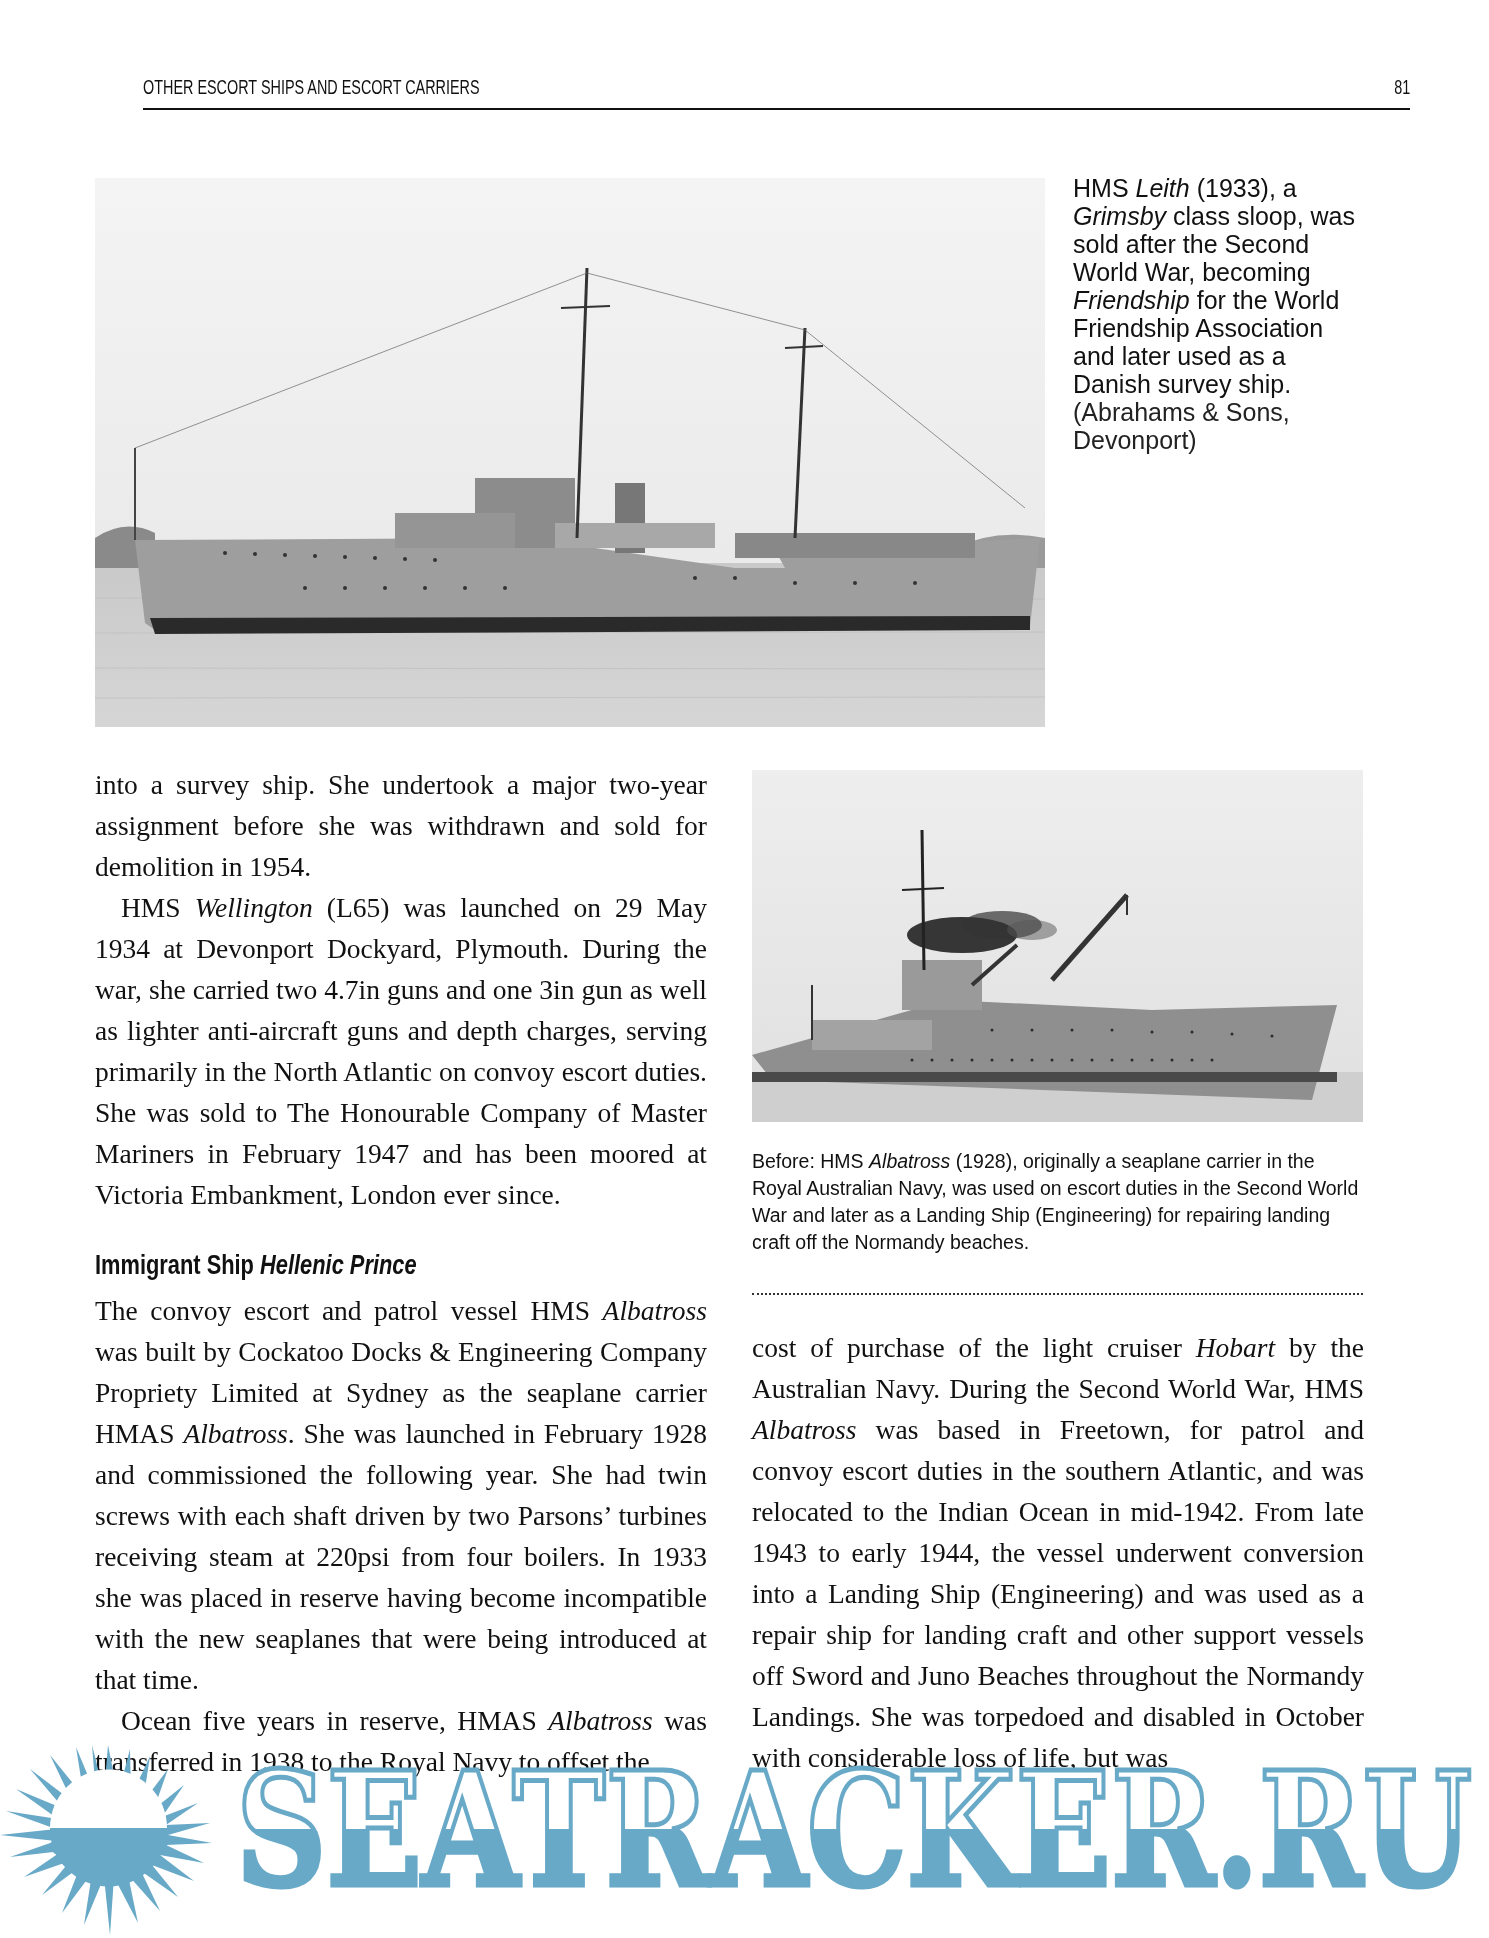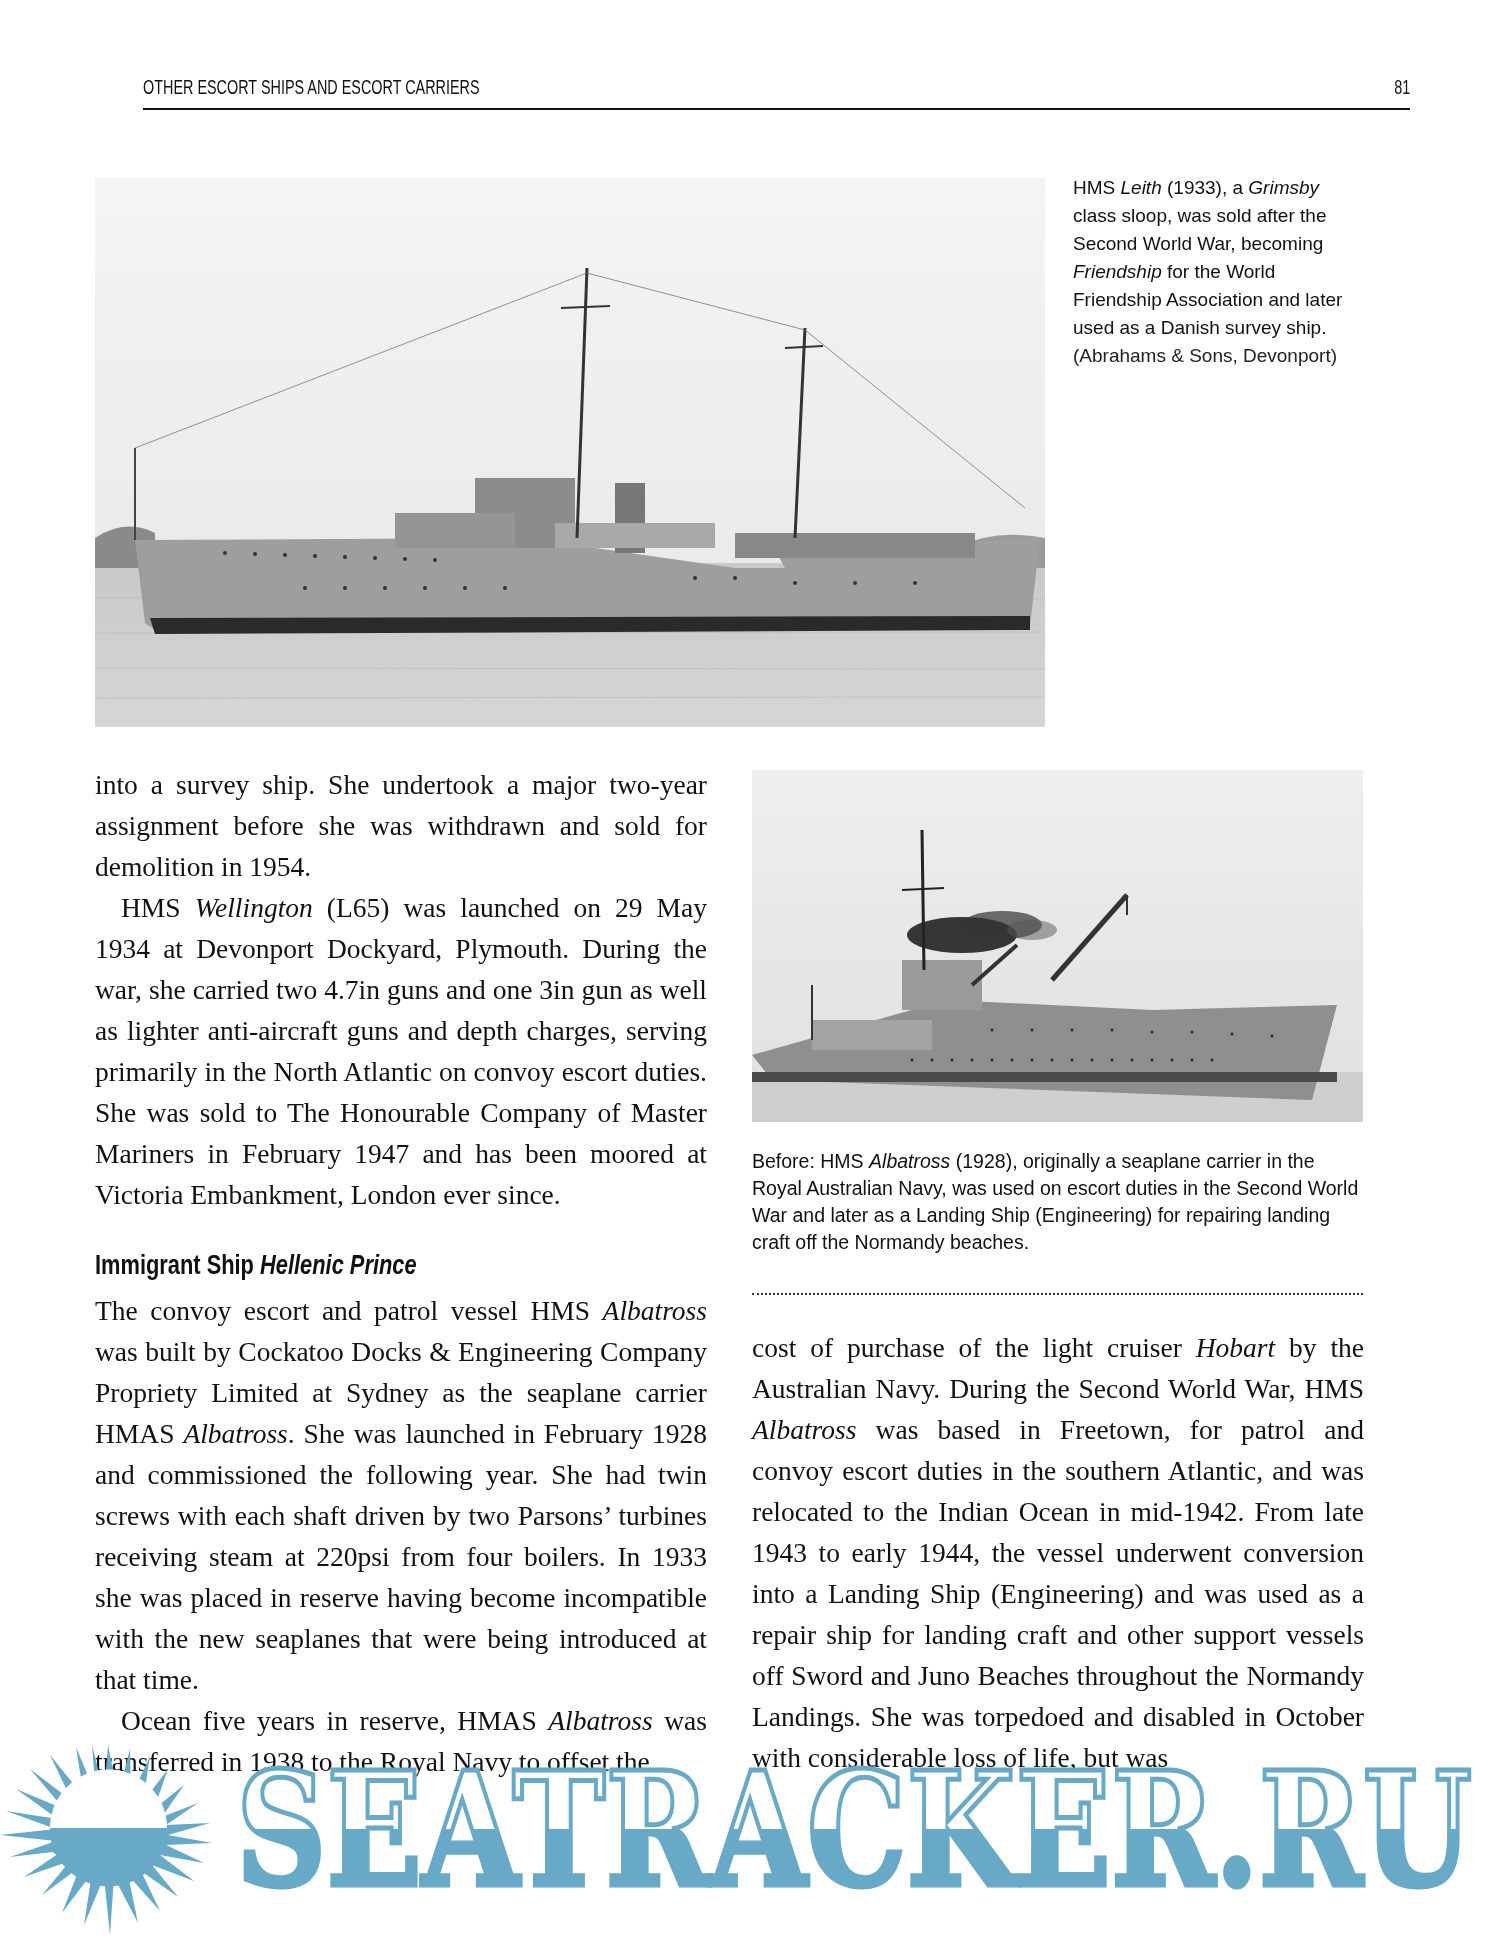--- a/index.html
+++ b/index.html
@@ -12,21 +12,21 @@
     transform-origin: left top;
     margin-left: 48px;
   }
   .running-head .title { position: absolute; left: 0; top: 2px; font-stretch: condensed; transform: scaleX(0.72); transform-origin: left center; white-space: nowrap; }
   .running-head .folio { position: absolute; right: 0; top: 2px; transform: scaleX(0.72); transform-origin: right center; font-weight: normal; }
 
   .photo { background: #d9d9d9; overflow: hidden; }
   .photo svg { display: block; width: 100%; height: 100%; }
 
   .caption { font-family: "Liberation Sans", sans-serif; color: #111; }
-  .caption1 { left: 1073px; top: 174px; width: 290px; font-size: 19px; line-height: 28px; }
+  .caption1 { left: 1073px; top: 174px; width: 290px; font-size: 25px; line-height: 28px; }
   .caption1 .credit { font-weight: normal; color: #222; }
   .caption2 { left: 752px; top: 1148px; width: 612px; font-size: 19.5px; line-height: 27px; }
   .dotted { left: 752px; top: 1293px; width: 611px; border-top: 2px dotted #333; }
 
   .body-col { font-size: 27.5px; line-height: 41px; text-align: justify; hyphens: manual; }
   .body-col p { margin: 0; }
   .body-col p.indent { text-indent: 26px; }
   .colA1 { left: 95px; top: 764px; width: 612px; }
   .colA2 { left: 95px; top: 1290px; width: 612px; }
   .colB { left: 752px; top: 1327px; width: 612px; }

